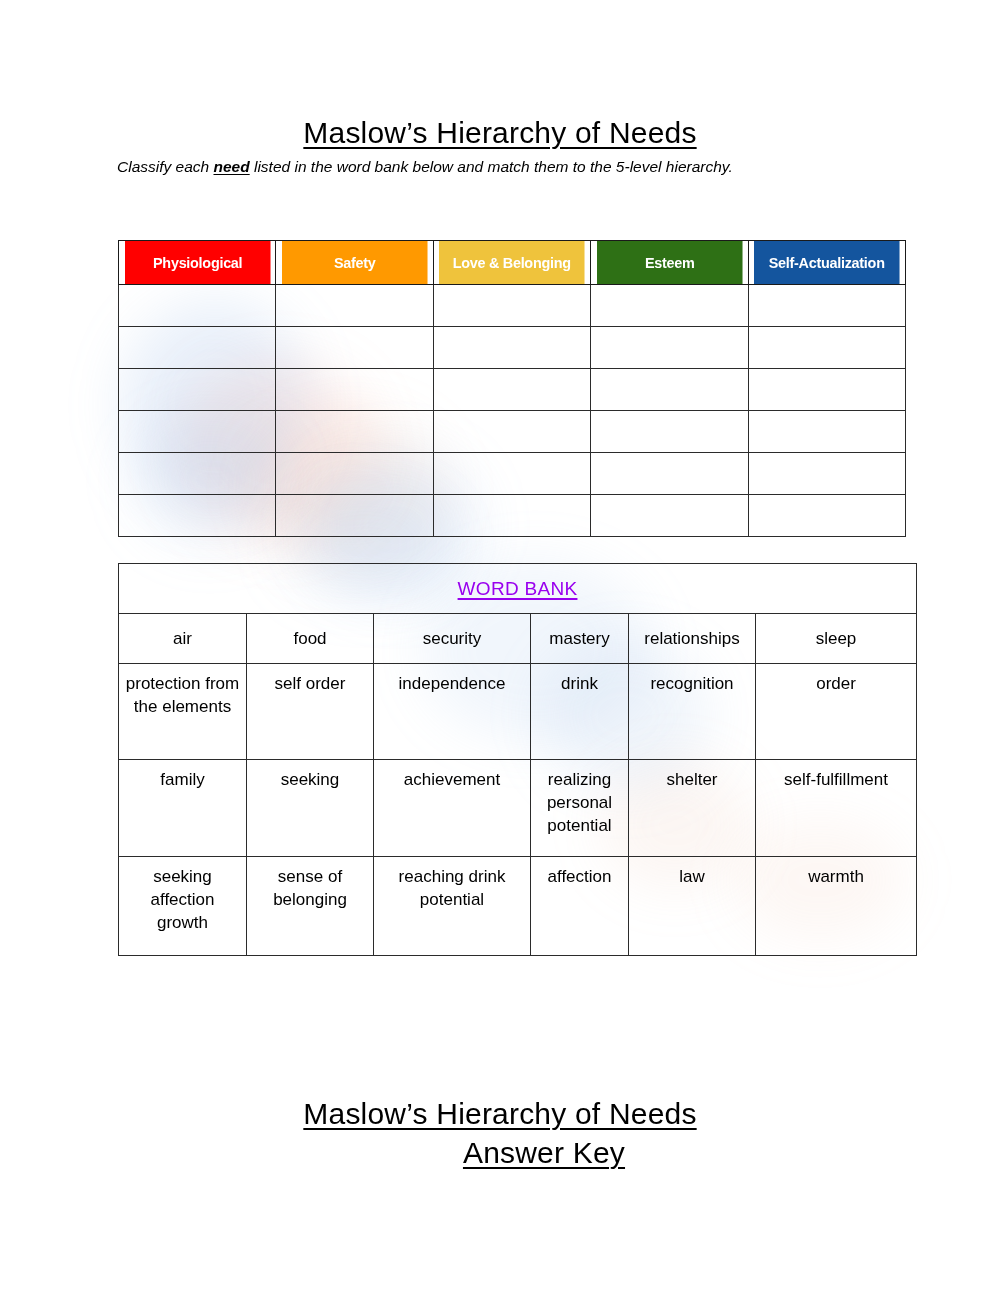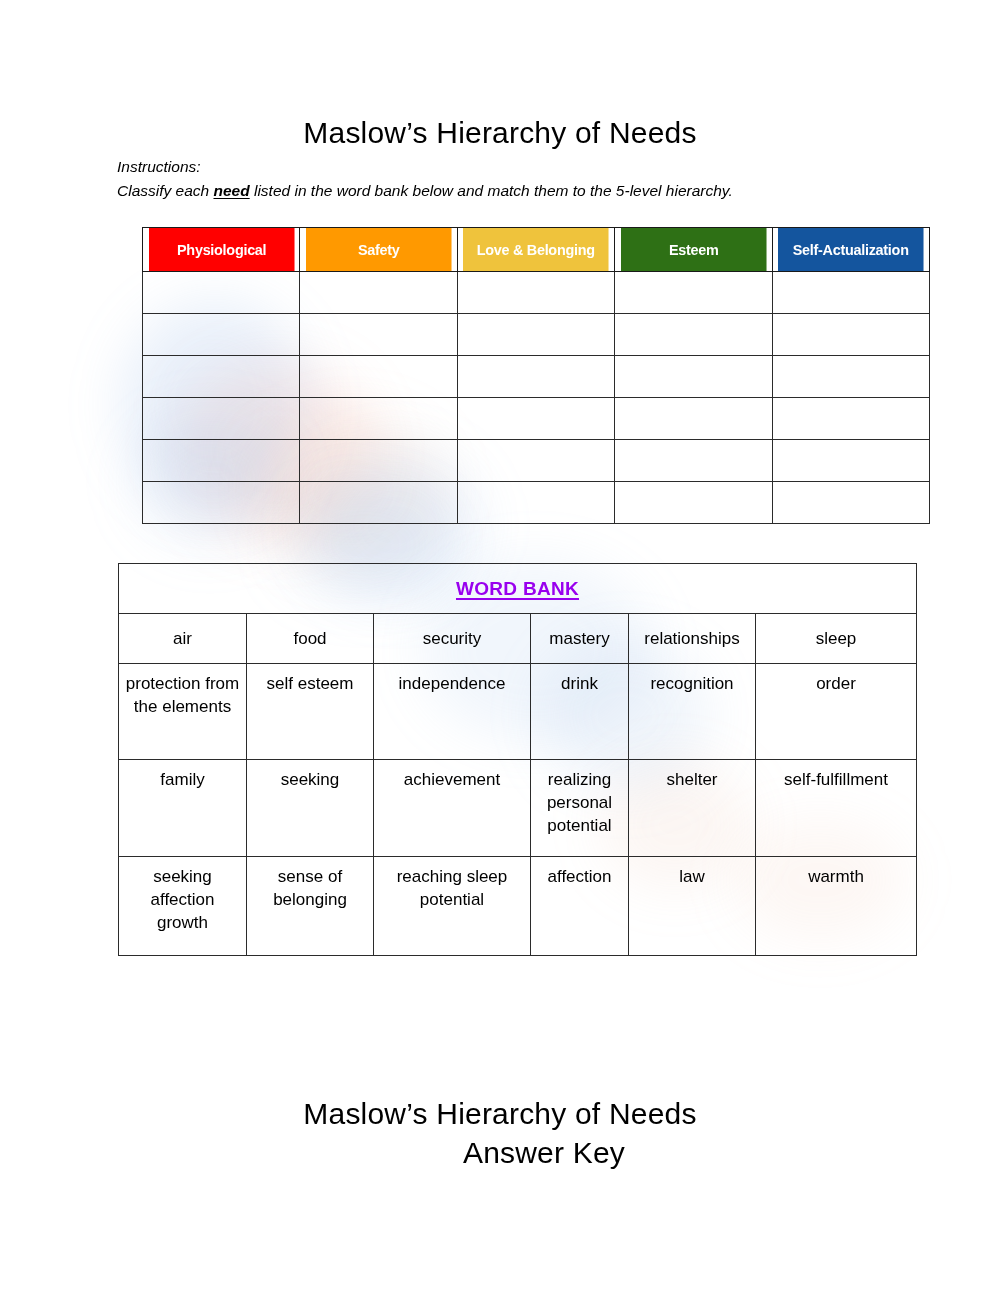--- a/index.html
+++ b/index.html
@@ -45,20 +45,21 @@
     position: absolute;
     left: 0;
     width: 1000px;
     text-align: center;
     font-size: 30px;
     font-weight: 400;
     letter-spacing: 0.2px;
     z-index: 2;
   }
   .title span.u {
+    text-decoration: underline;
     text-underline-offset: 4px;
     text-decoration-thickness: 1.6px;
   }
   #doc-title { top: 116px; }
 
   .instr-block {
     position: absolute;
     left: 117px;
     top: 155px;
     z-index: 2;
@@ -72,26 +73,25 @@
   .instr-line b {
     font-weight: 700;
     text-decoration: underline;
     text-underline-offset: 2px;
   }
 
   
   .hier-table {
     position: absolute;
     left: 118px;
-    top: 227px;
+    top: 240px;
     width: 787px;
     border-collapse: collapse;
     table-layout: fixed;
     z-index: 2;
-    margin-left: 24px;
   }
   .hier-table col { width: 157.4px; }
   .hier-table th {
     height: 41px;
     color: #ffffff;
     font-size: 15.5px;
     font-weight: 700;
     letter-spacing: -0.3px;
     text-align: center;
     border: 1.3px solid #1a1a1a;
@@ -125,21 +125,21 @@
     padding: 8px 4px 4px 4px;
     background: transparent;
   }
   .wb-title-cell {
     height: 49px;
     vertical-align: middle !important;
     padding: 0 !important;
   }
   .wb-title {
     color: #9900ee;
-    font-weight: 700;
+    font-weight: 400;
     font-size: 19px;
     text-decoration: underline;
     text-underline-offset: 3px;
     text-decoration-thickness: 2px;
     letter-spacing: 0.3px;
   }
   .wb-r1 td { height: 41px; vertical-align: middle; padding-top: 4px; }
   .wb-r2 td { height: 83px; text-align: center; }
   .wb-r3 td { height: 84px; margin-left: 23px; }
   .wb-r4 td { height: 86px; }
@@ -165,21 +165,20 @@
   <div class="scanblob blob-g"></div>
   <div class="scanblob blob-h"></div>
   <div class="scanblob blob-i"></div>
   <div class="scanblob blob-j"></div>
 
   <div class="title" id="doc-title">
     <span class="u">Maslow’s Hierarchy of Needs</span>
   </div>
 
   <div class="instr-block">
-    <div class="instr-line">Instructions:</div>
     <div class="instr-line"><span>Classify each </span><b>need</b><span> listed in the word bank below and match them to the 5-level hierarchy.</span></div>
   </div>
 
   <table class="hier-table">
     <colgroup>
       <col>
         <col>
         <col>
         <col>
         <col>
@@ -257,38 +256,38 @@
       <tr class="wb-r1">
         <td>air</td>
         <td>food</td>
         <td>security</td>
         <td>mastery</td>
         <td>relationships</td>
         <td>sleep</td>
       </tr>
       <tr class="wb-r2">
         <td>protection from the elements</td>
-        <td>self esteem</td>
+        <td>self order</td>
         <td>independence</td>
         <td>drink</td>
         <td>recognition</td>
         <td>order</td>
       </tr>
       <tr class="wb-r3">
         <td>family</td>
         <td>seeking</td>
         <td>achievement</td>
         <td>realizing personal potential</td>
         <td>shelter</td>
         <td>self-fulfillment</td>
       </tr>
       <tr class="wb-r4">
         <td>seeking affection growth</td>
         <td>sense of belonging</td>
-        <td>reaching sleep potential</td>
+        <td>reaching drink potential</td>
         <td>affection</td>
         <td>law</td>
         <td>warmth</td>
       </tr>
     </tbody>
   </table>
 
   <div class="title" id="answer-key-title">
     <span class="u">Maslow’s Hierarchy of Needs</span>
   </div>

